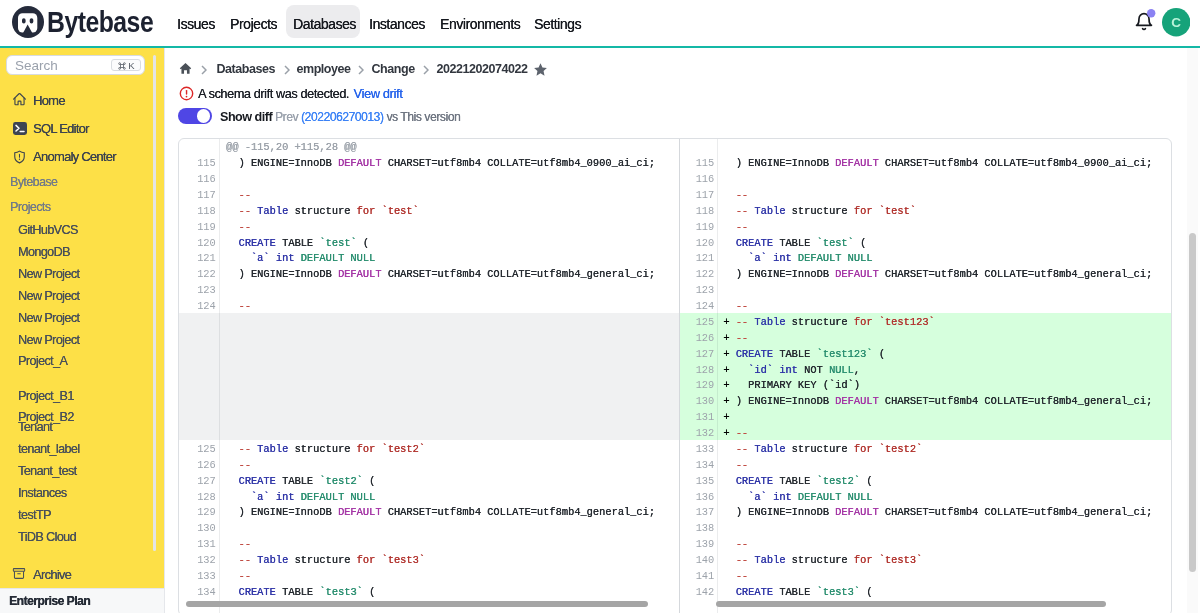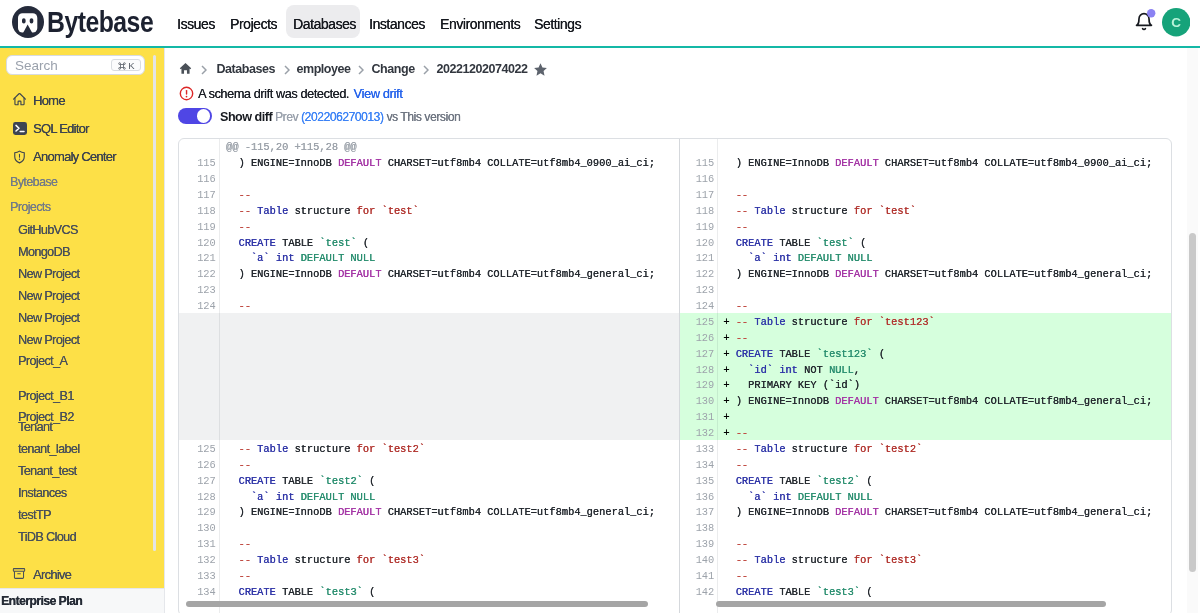--- a/index.html
+++ b/index.html
@@ -25,21 +25,21 @@
  text-align:center;white-space:nowrap}
 .mitem{position:absolute;left:33px;font-size:13px;color:#3c434e;letter-spacing:-.75px;
  white-space:nowrap}
 .slabel{position:absolute;left:10px;font-size:12.4px;color:#737b87;letter-spacing:-.55px}
 .pitem{position:absolute;left:18px;font-size:12.6px;color:#495059;letter-spacing:-.6px;
  white-space:nowrap}
 #sscroll{position:absolute;left:152.5px;top:7px;width:3.5px;height:496px;
  background:#e3e4e6;border-radius:2px}
 #entp{position:absolute;left:0;top:540px;width:164px;height:25px;background:#f7f8f9;
  border-top:1px solid #e5e7eb;font-size:12.2px;font-weight:bold;color:#252b36;
- line-height:24px;padding-left:1px;letter-spacing:-.55px}
+ line-height:24px;padding-left:9px;letter-spacing:-.55px}
 
 .bc{position:absolute;font-size:12.5px;font-weight:bold;letter-spacing:-.45px;
  color:#32373f;top:62px;line-height:14px;white-space:nowrap}
 .chev{position:absolute;top:64.5px}
 #warntext{position:absolute;left:198px;top:86.5px;font-size:12.7px;color:#1b1f26;
  letter-spacing:-.4px}
 #viewdrift{position:absolute;left:353.5px;top:86.5px;font-size:12.7px;color:#2563eb;
  letter-spacing:-.3px}
 #toggle{position:absolute;left:177.5px;top:107.5px;width:34.5px;height:16.8px;
  border-radius:9px;background:#4f46e5}

